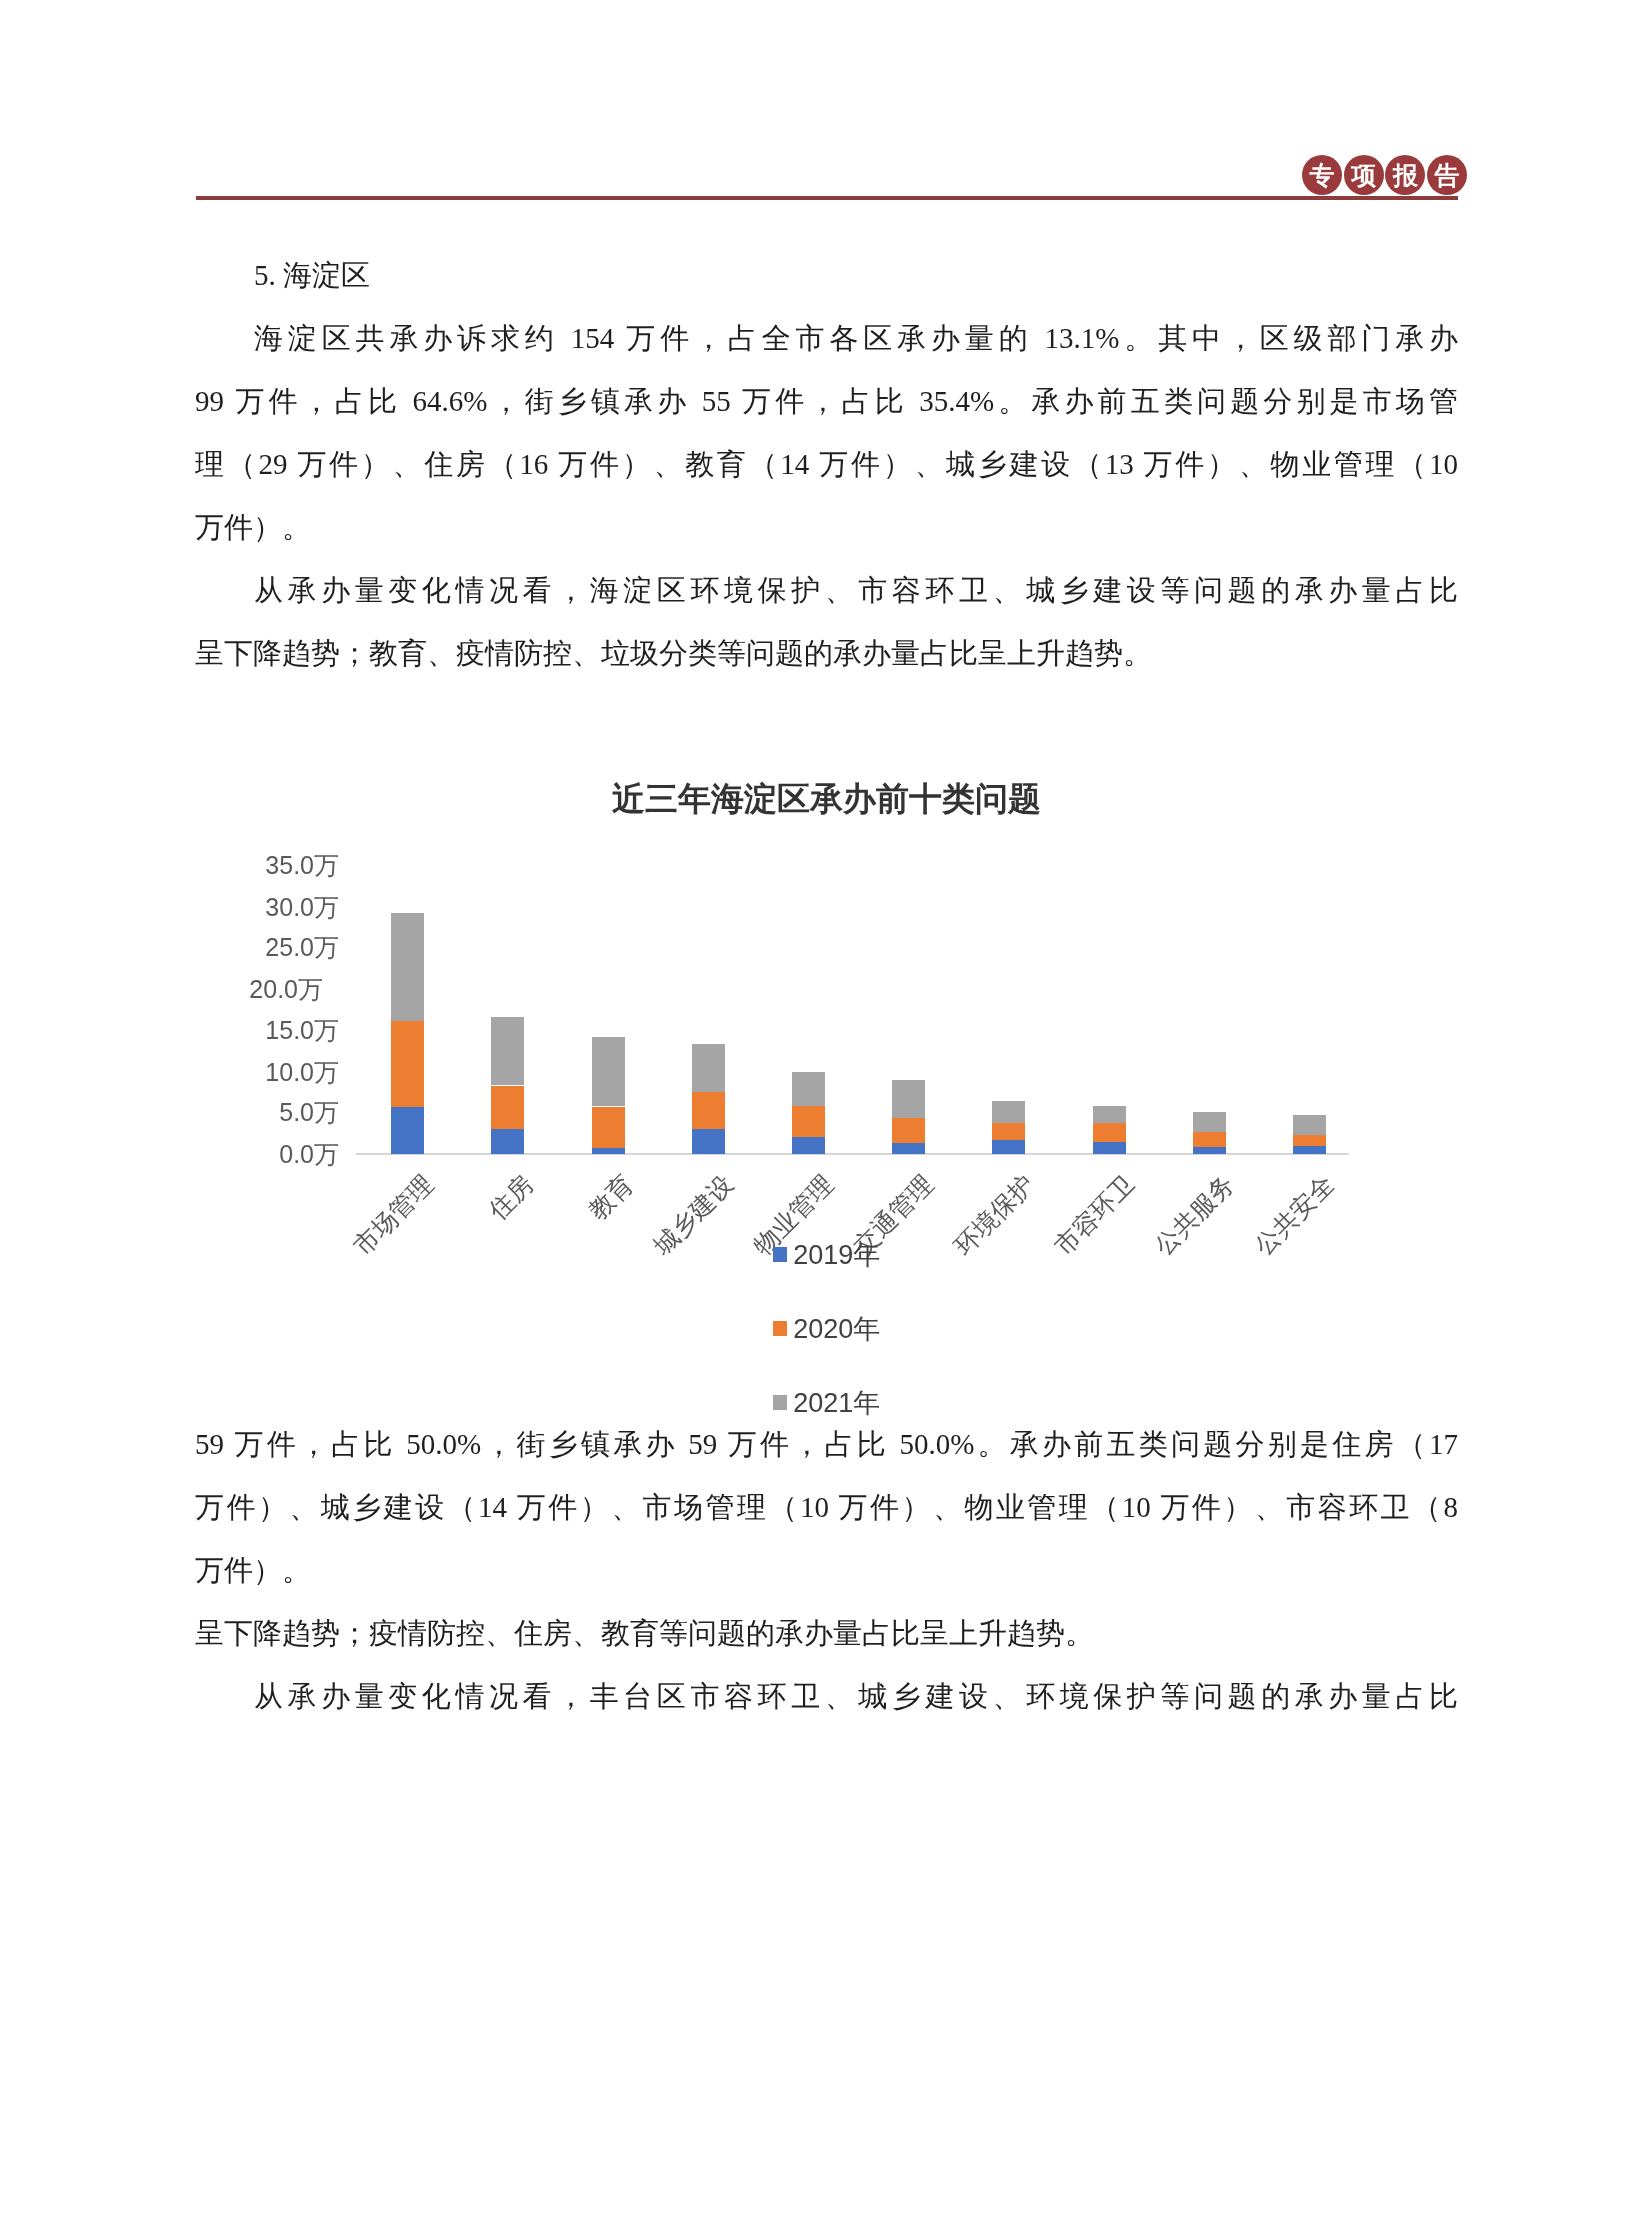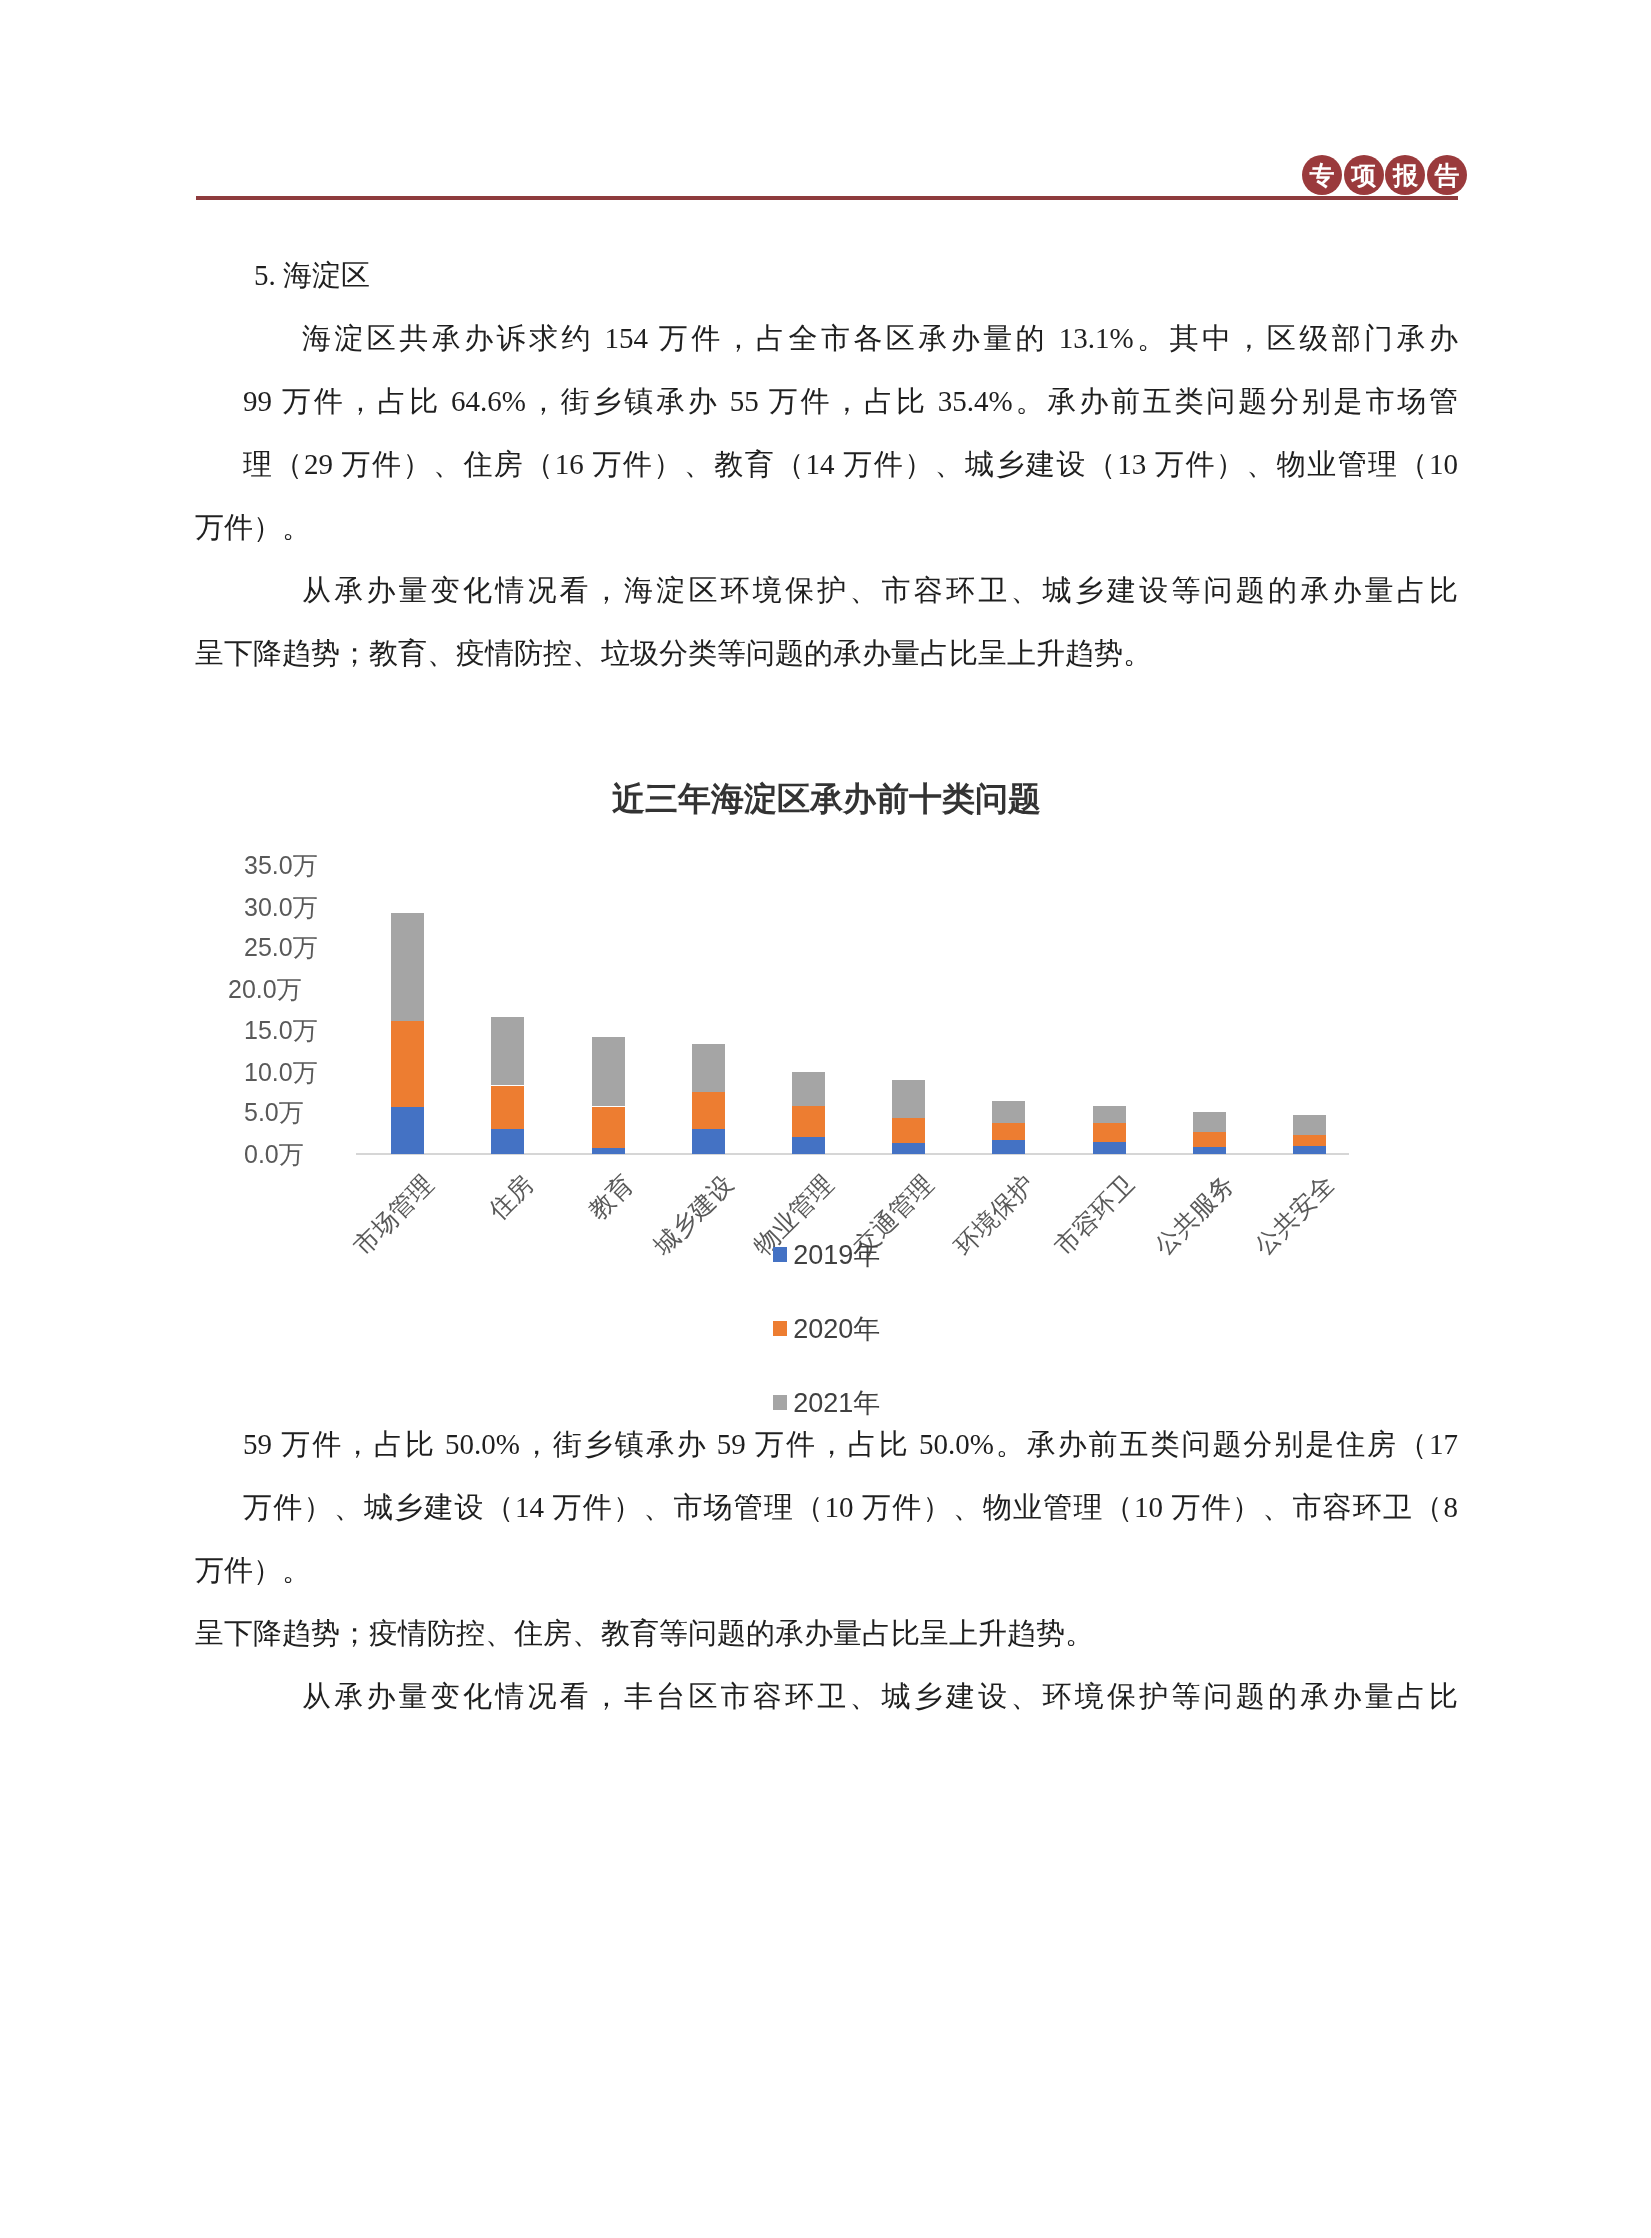--- a/index.html
+++ b/index.html
@@ -13,32 +13,32 @@
   .badge {
     width:40px; height:40px; border-radius:50%; color:#ffffff;
     font-family:"Liberation Sans","DejaVu Sans",sans-serif; font-weight:bold; font-size:25px;
     display:flex; align-items:center; justify-content:center;
   }
   .rule { position:absolute; left:196px; top:196px; width:1262px; height:4.3px; }
 
   
   .text-block { position:absolute; left:195px; width:1263px; }
   .line { height:63px; line-height:63px; font-size:29px; white-space:normal; }
-  .line.fill { text-align:justify; text-align-last:justify;margin-left:48px; }
+  .line.fill { text-align:justify; text-align-last:justify; }
   .line.last { text-align:left; text-align-last:left; }
   .line.ind  { text-indent:59px; }
 
   
   .chart-title {
     position:absolute; left:195px; width:1263px; top:776px; text-align:center;
     font-family:"Liberation Sans","DejaVu Sans",sans-serif; font-weight:bold;
     font-size:33px; color:#333333; height:45px; line-height:45px;
   }
   .tick-label {
-    position:absolute; width:95px; height:35px; line-height:35px; text-align:left;
+    position:absolute; width:95px; height:35px; line-height:35px; text-align:right;
     font-family:"Liberation Sans","DejaVu Sans",sans-serif; font-size:25px; color:#595959;
   }
   .axis-line { position:absolute; height:1.7px; background:#d6d6d6; }
   .bar-seg { position:absolute; }
   .x-label {
     position:absolute; width:173px; height:33px; line-height:33px; text-align:right;
     font-family:"Liberation Sans","DejaVu Sans",sans-serif; font-size:25px; color:#595959;
     transform:rotate(-45deg); transform-origin:100% 0;
   }
   .legend {

